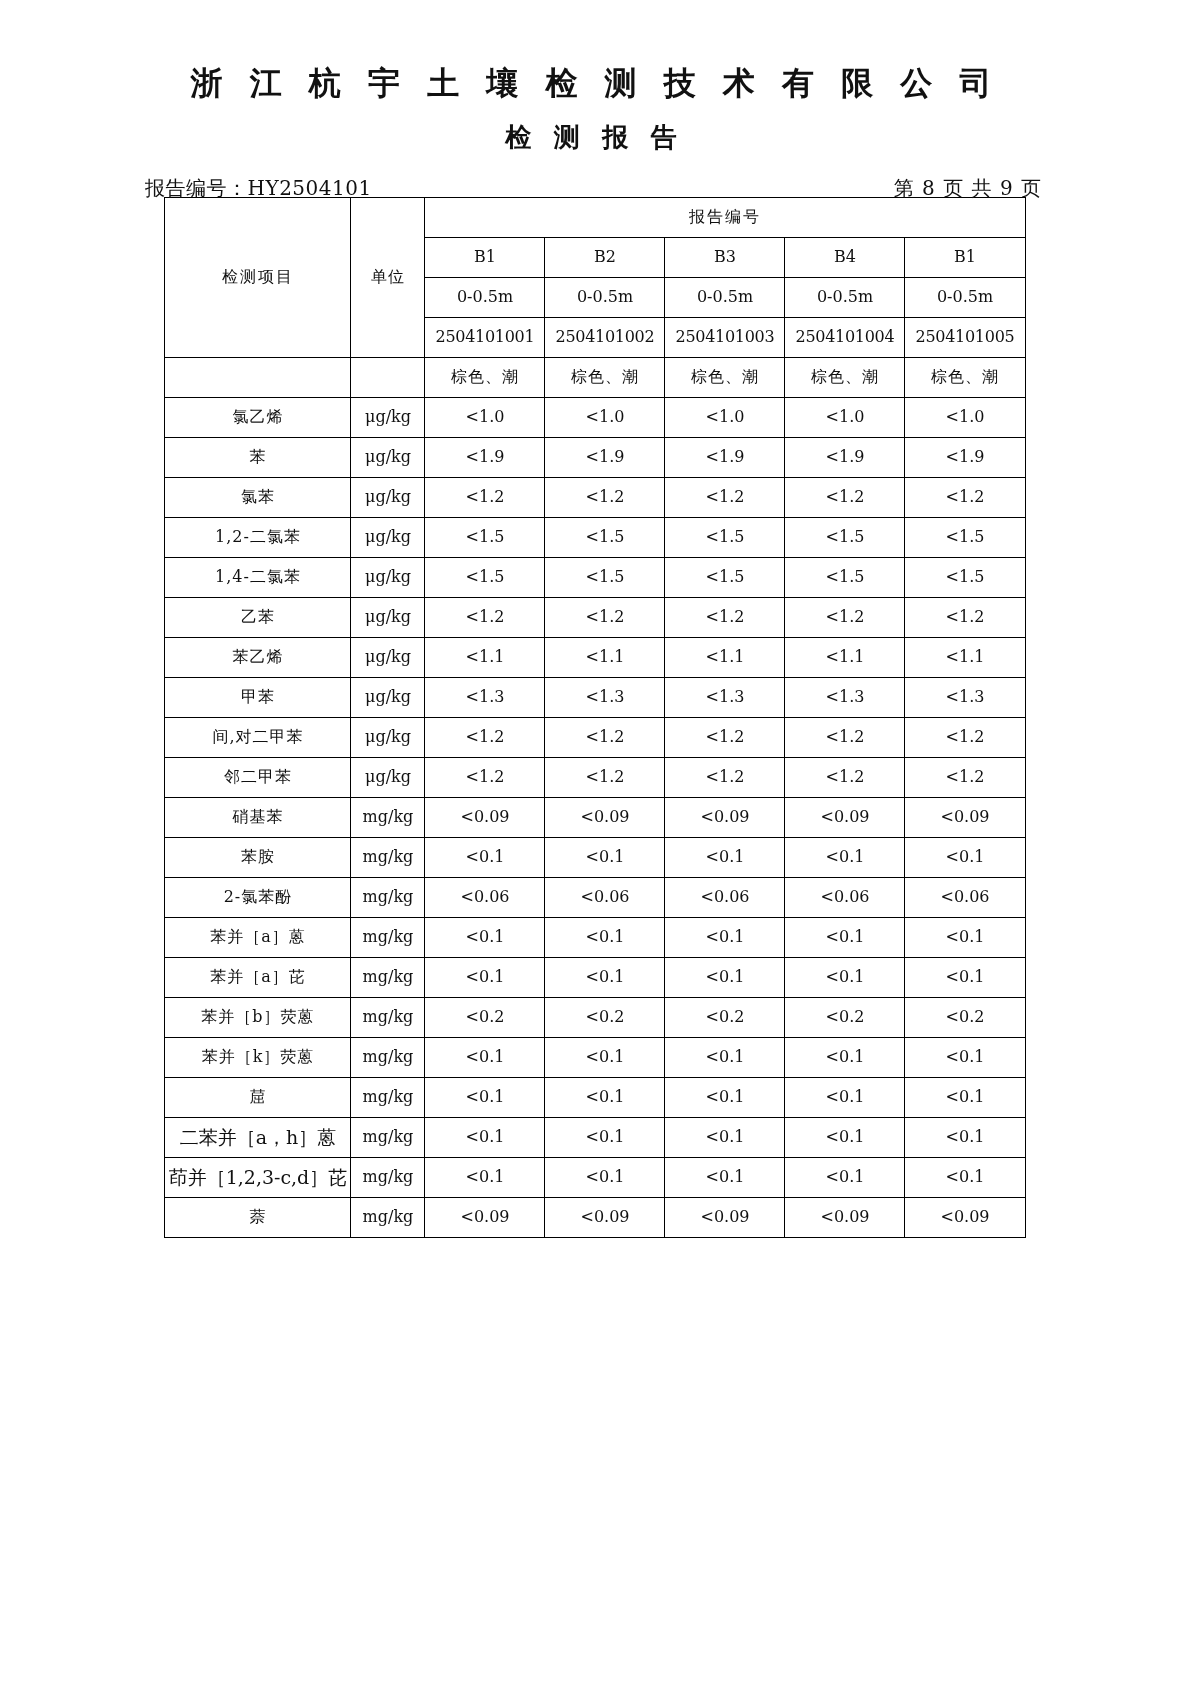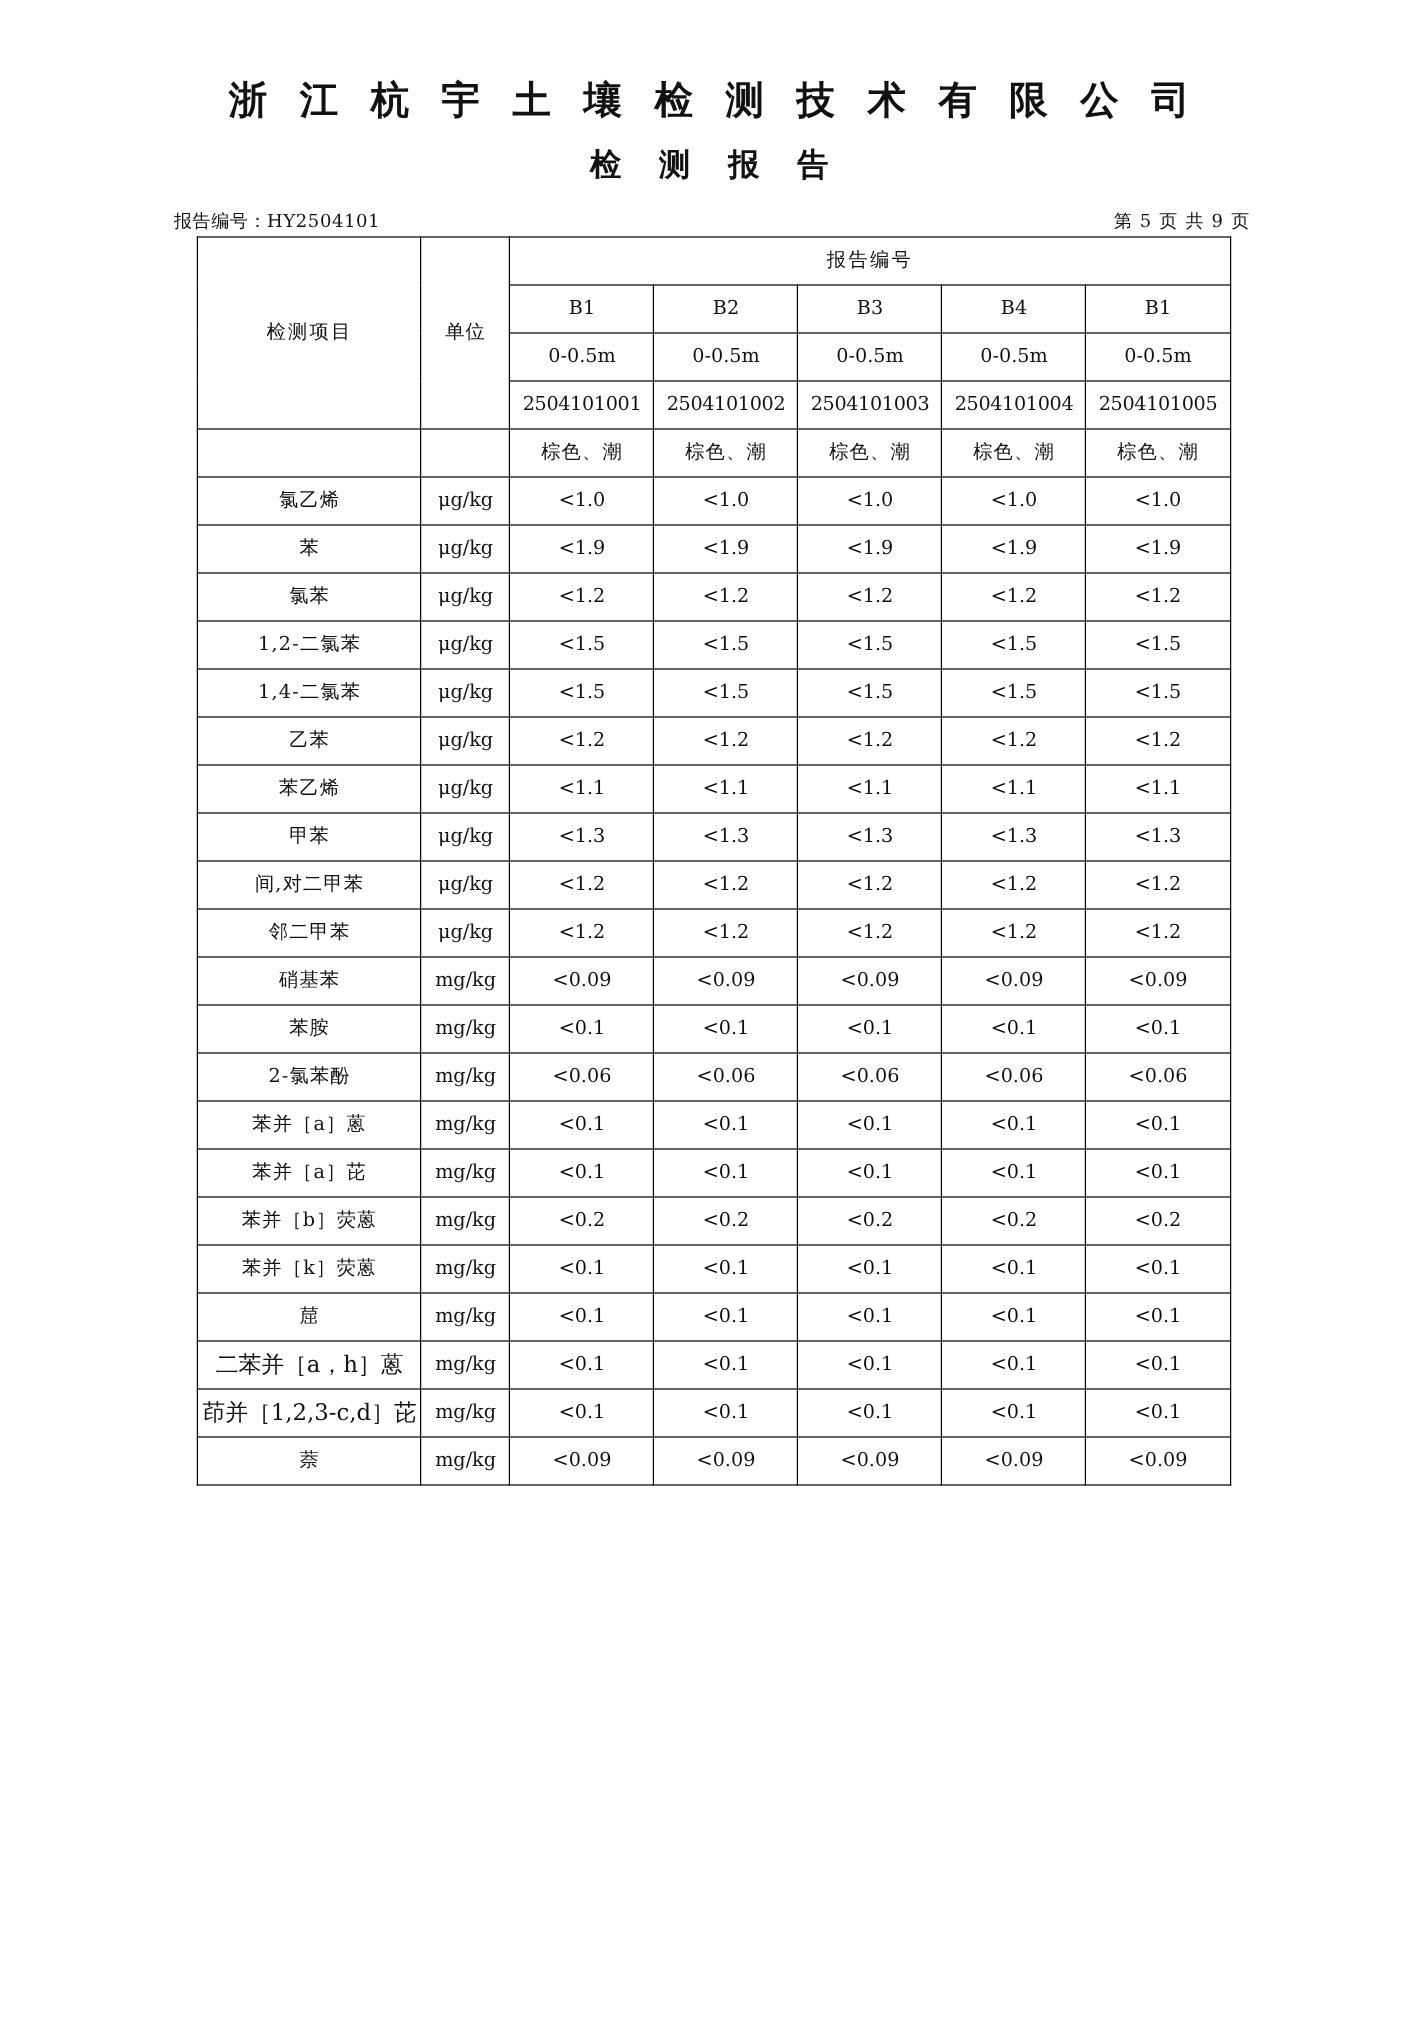--- a/index.html
+++ b/index.html
@@ -30,29 +30,29 @@
     letter-spacing: 8px;
     margin-top: 62px;
     font-family: "DejaVu Serif", serif;
   }
   .doc-subtitle {
     text-align: center;
     font-size: 26px;
     font-weight: bold;
     letter-spacing: 8px;
     margin-top: 14px;
-    font-family: Liberation Mono, monospace;
+    font-family: Liberation Serif, serif;
   }
 
   .meta-row {
     position: relative;
     margin-top: 20px;
     height: 22px;
     padding: 0 145px 0 145px;
-    font-size: 15px;
+    font-size: 20px;
   }
   .meta-left {
     position: absolute;
     left: 145px;
     top: 0;
     font-family: "DejaVu Serif", serif;
     letter-spacing: 0.5px;
   }
   .meta-right {
     position: absolute;
@@ -118,21 +118,21 @@
 </head>
 <body>
 
 <div class="page">
 
   <div class="doc-title">浙 江 杭 宇 土 壤 检 测 技 术 有 限 公 司</div>
   <div class="doc-subtitle">检 测 报 告</div>
 
   <div class="meta-row">
     <span class="meta-left">报告编号：HY2504101</span>
-    <span class="meta-right">第 5 页 共 9 页</span>
+    <span class="meta-right">第 8 页 共 9 页</span>
   </div>
 
 
   <table class="report">
     <colgroup>
       <col class="col-item">
       <col class="col-unit">
       <col class="col-res">
       <col class="col-res">
       <col class="col-res">

